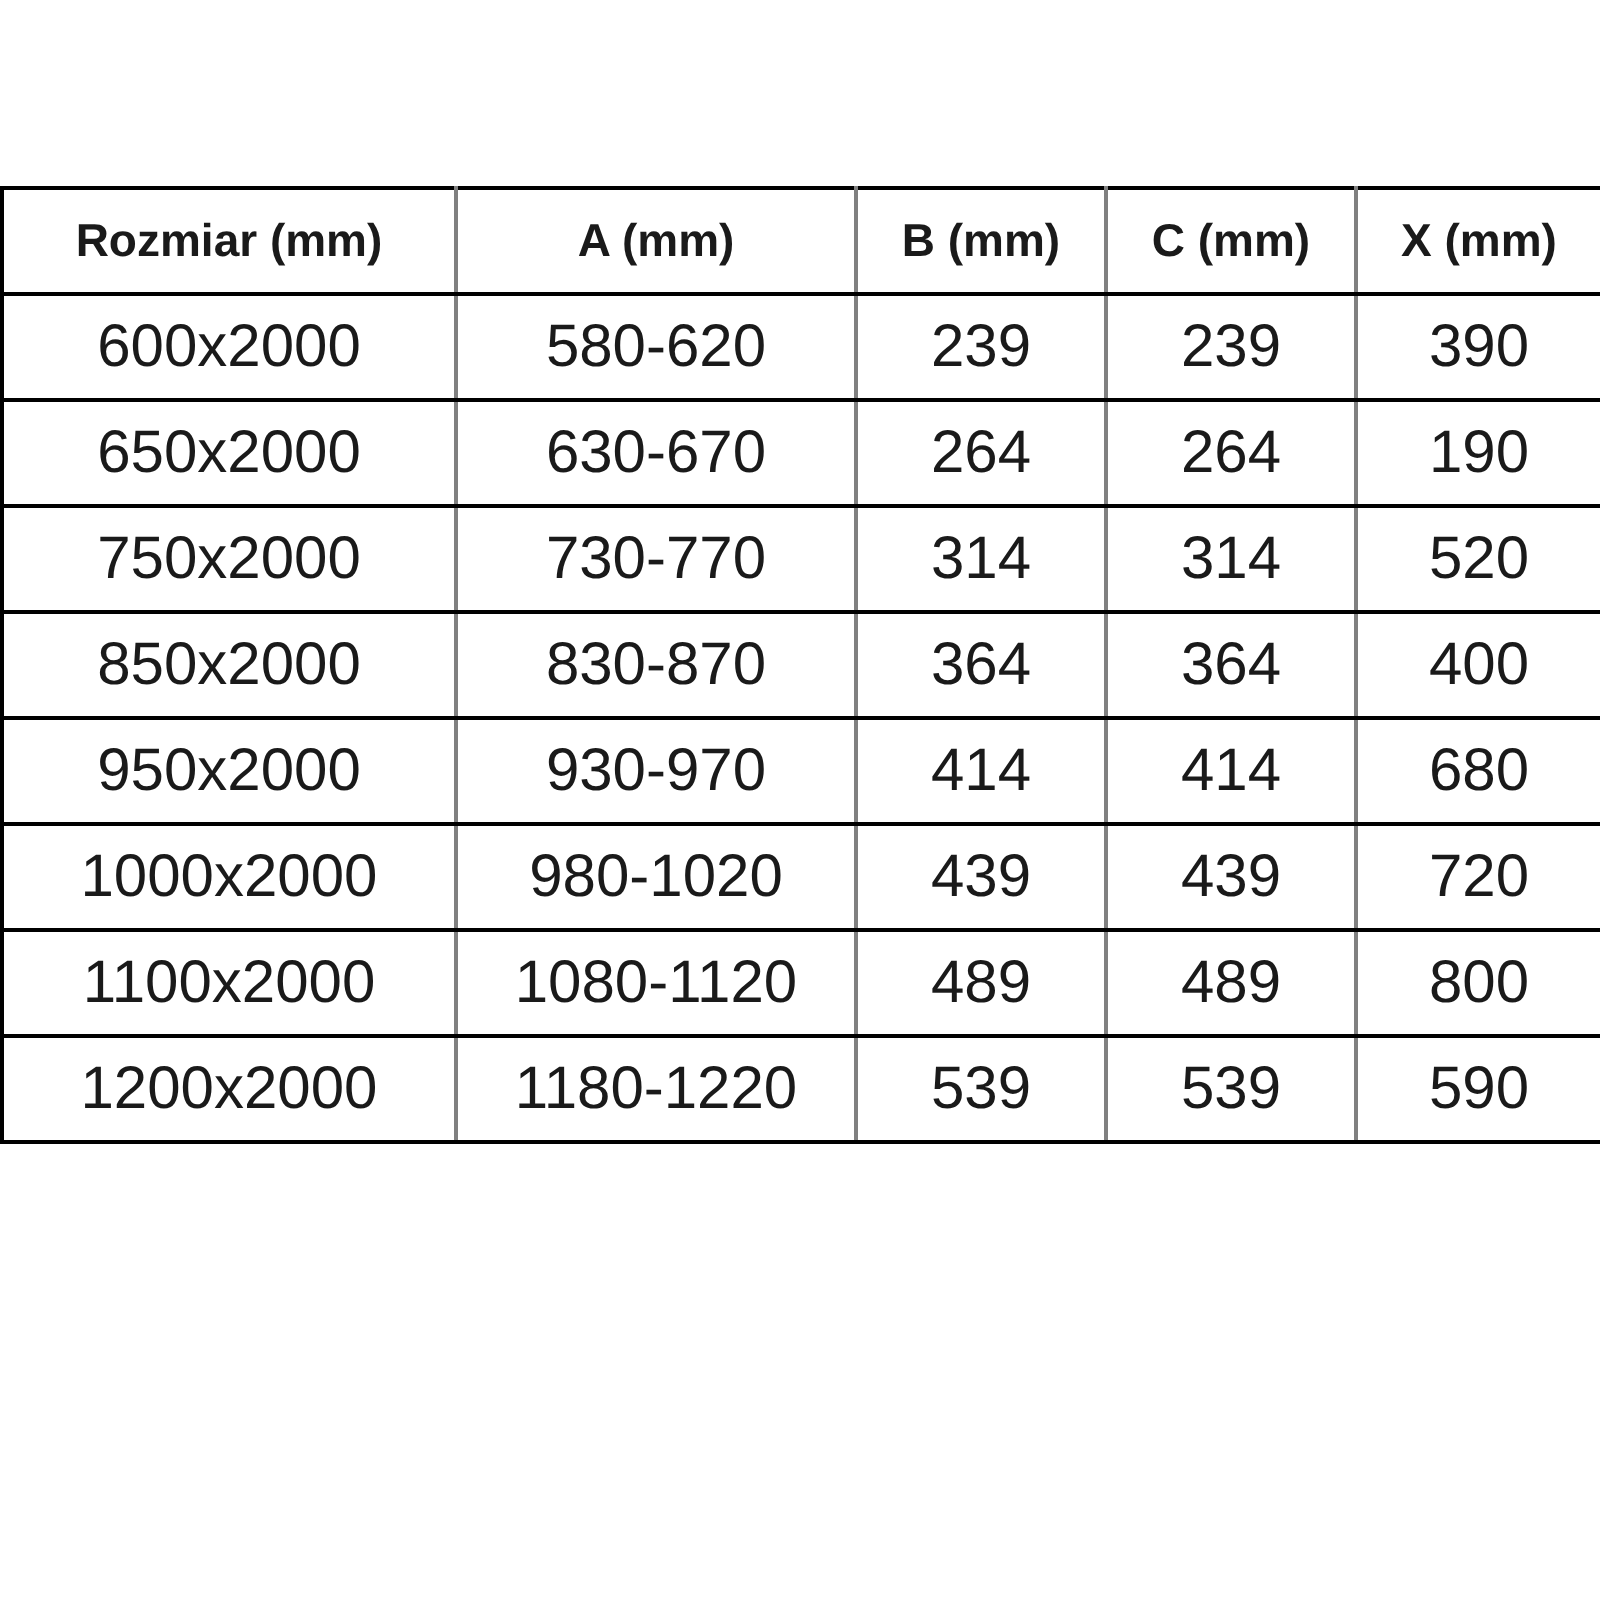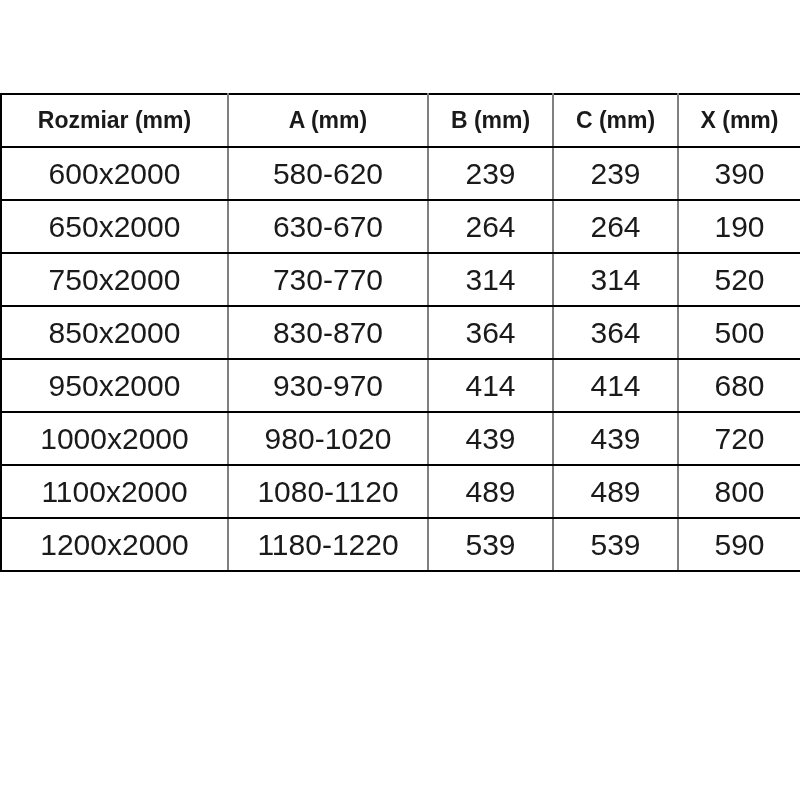--- a/index.html
+++ b/index.html
@@ -93,21 +93,21 @@
           <td>730-770</td>
           <td>314</td>
           <td>314</td>
           <td>520</td>
         </tr>
         <tr>
           <td>850x2000</td>
           <td>830-870</td>
           <td>364</td>
           <td>364</td>
-          <td>500</td>
+          <td>400</td>
         </tr>
         <tr>
           <td>950x2000</td>
           <td>930-970</td>
           <td>414</td>
           <td>414</td>
           <td>680</td>
         </tr>
         <tr>
           <td>1000x2000</td>

